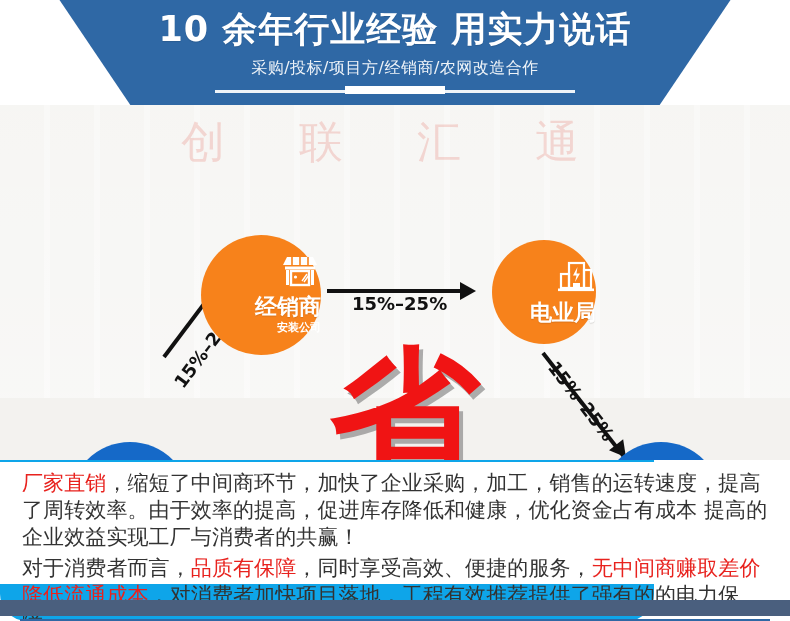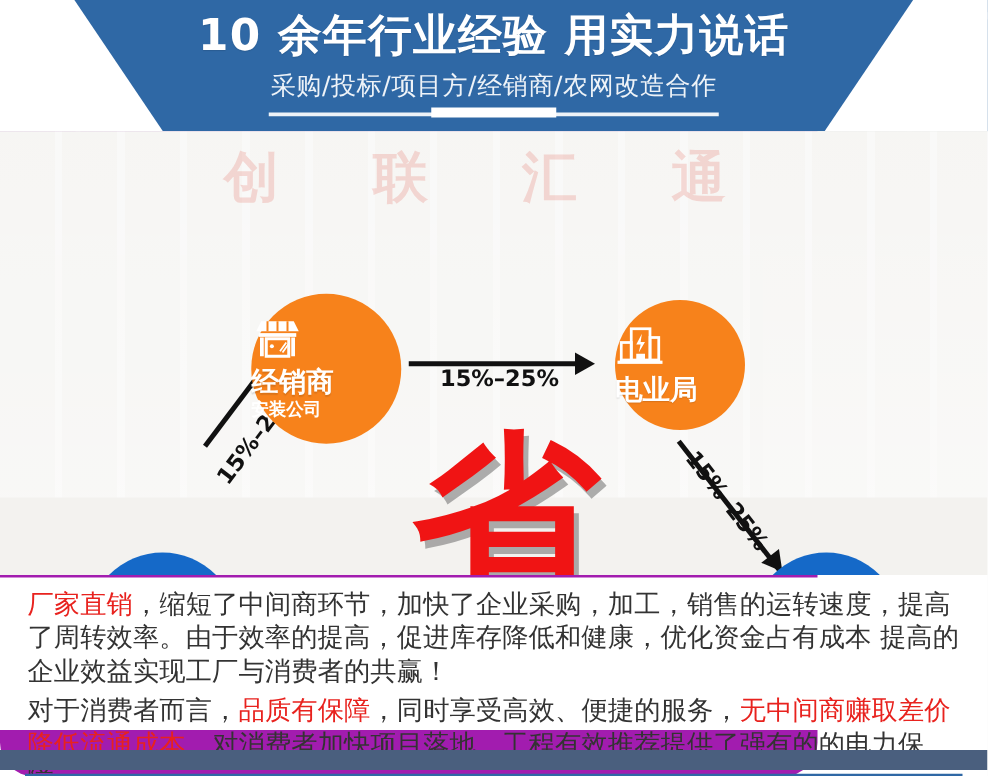--- a/index.html
+++ b/index.html
@@ -2,21 +2,21 @@
 <html><head>
 <meta charset="utf-8">
 <style>
   * { box-sizing: border-box; margin: 0; padding: 0; }
   html, body {
     width: 790px; height: 621px;
     font-family: "DejaVu Sans", "Liberation Sans", sans-serif;
     background: #ffffff;
     overflow: hidden;
   }
-  #page { position: relative; width: 654px; height: 621px; background:#a21caf;border-radius:27px; }
+  #page { position: relative; width: 654px; height: 621px; background:#0ea5e9;border-radius:27px; }
 
   
   .header {
     position: absolute; left: 0; top: 0; width: 790px; height: 105px;
     background: #2f68a5;
     overflow: hidden;
   }
   .hdr-diag {
     position: absolute; top: -40px; width: 58px; height: 200px;
     background: #ffffff;
@@ -29,21 +29,21 @@
   .hdr-title {
     position: absolute; left: 0; top: 8px; width: 790px;
     text-align: center; color: #ffffff;
     font-size: 35px; font-weight: bold; letter-spacing: 1px;
     line-height: 42px;
     text-shadow: 0 1px 1px rgba(0,0,0,.12);
   }
   .hdr-sub {
     position: absolute; left: 0; top: 55px; width: 790px;
     text-align: center; color: #eef3f8;
-    font-size: 20px; line-height: 26px; letter-spacing: .5px;
+    font-size: 16px; line-height: 26px; letter-spacing: .5px;
   }
   .hdr-rule {
     position: absolute; left: 215px; top: 90px; width: 360px; height: 3px;
     background: #ffffff; opacity: .92;
   }
   .hdr-rule-center {
     position: absolute; left: 345px; top: 86px; width: 100px; height: 8px;
     background: #ffffff;
   }
 
@@ -66,37 +66,37 @@
         #f6f5f2 46px, #f6f5f2 54px);
     opacity: .85;
   }
   .bg-ground {
     position: absolute; left: 0; bottom: 0; width: 790px; height: 62px;
     background: #f3f2ef;
   }
   .watermark {
     position: absolute; left: 0; top: 8px; width: 790px;
     text-align: center;
-    font-size: 44px; font-weight: bold; letter-spacing: 30px;
+    font-size: 44px; font-weight: normal; letter-spacing: 30px;
     color: rgba(226,86,70,.20);
   }
 
   
   .node {
     position: absolute; border-radius: 50%;
     display: flex; flex-direction: column;
-    align-items: flex-start; justify-content: center;
+    align-items: flex-end; justify-content: center;
     color: #ffffff; text-align: center;
   }
   .node.orange { background: #f7821b; }
   .node.blue   { background: #1569c8; }
   .node .icon { display:block; margin-bottom: 2px; }
   .node .lbl  { font-size: 22px; font-weight: bold; line-height: 25px;
                 text-shadow: 0 1px 1px rgba(0,0,0,.12); }
-  .node .sub  { font-size: 14px; font-weight: bold; line-height: 18px; }
+  .node .sub  { font-size: 11px; font-weight: bold; line-height: 18px; }
 
   #node-dealer   { left: 201px; top: 130px;  width: 120px; height: 120px; }
   #node-bureau   { left: 492px; top: 135px;  width: 104px; height: 104px; }
   #node-company  { left: 70px;  top: 337px;  width: 120px; height: 120px; }
   #node-consumer { left: 601px; top: 337px;  width: 120px; height: 120px; }
 
   
   .big-char {
     position: absolute; left: 330px; top: 238px;
     font-size: 150px; font-weight: bold; line-height: 150px;

